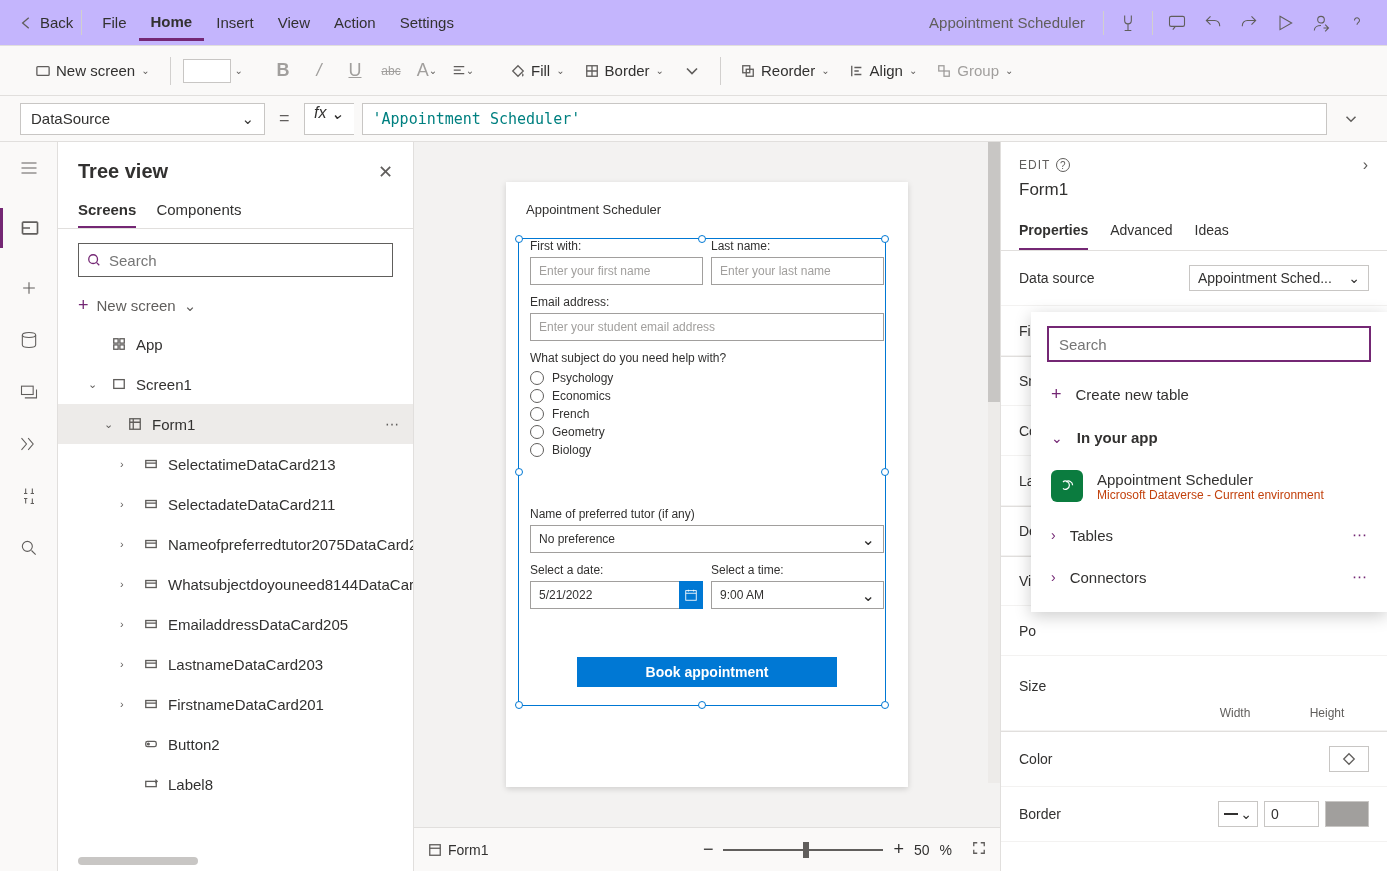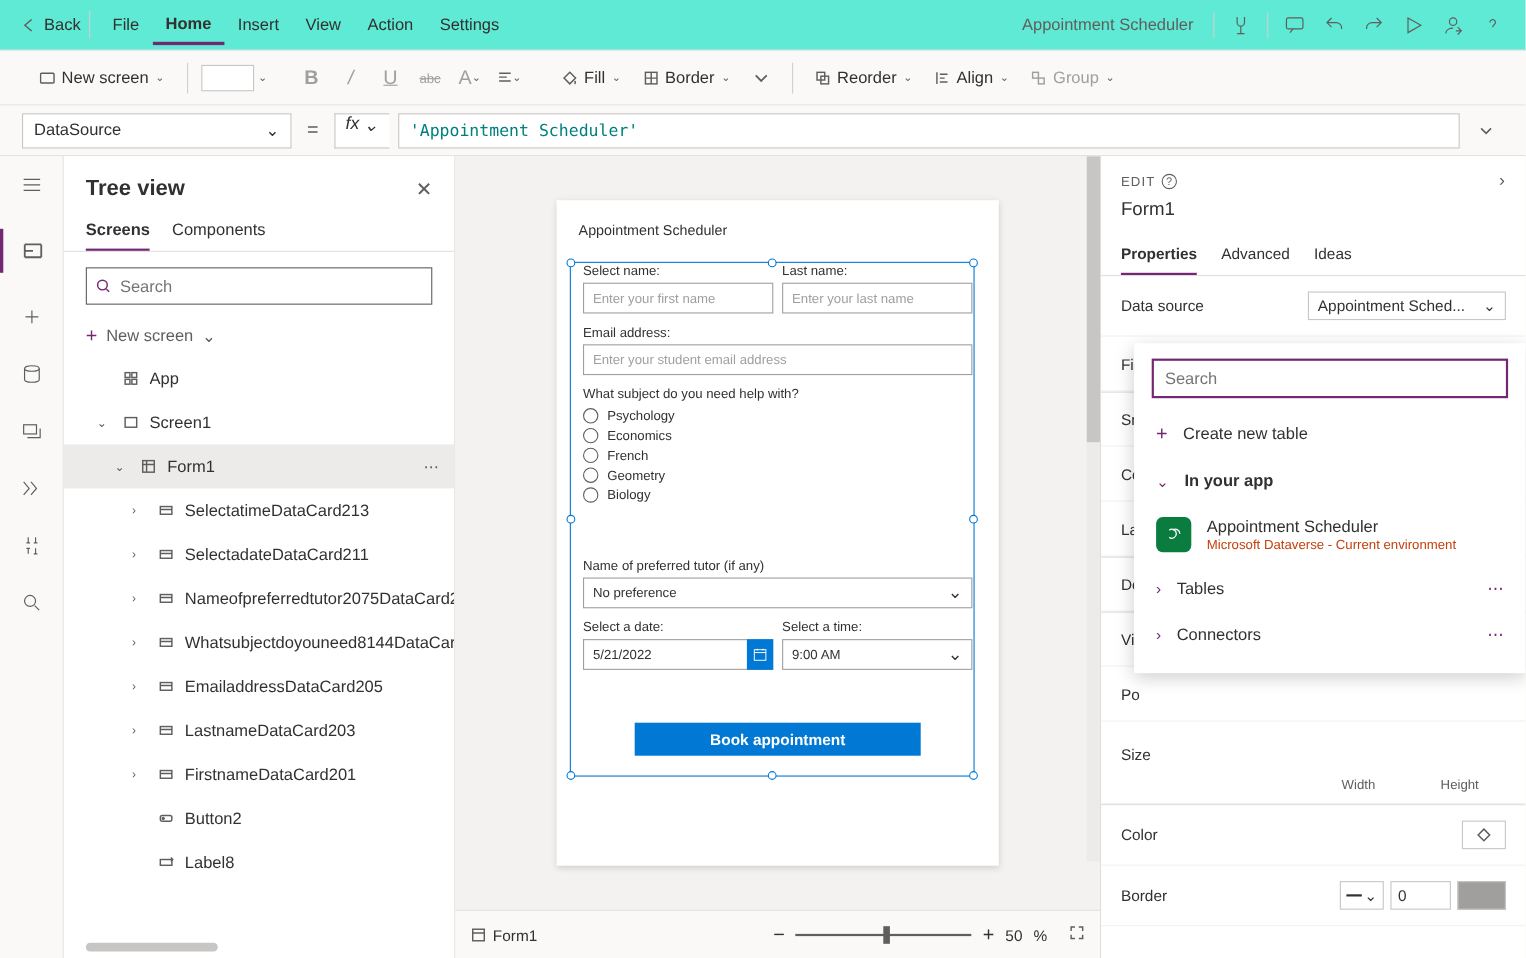--- a/index.html
+++ b/index.html
@@ -1,19 +1,19 @@
 <!DOCTYPE html>
 <html><head>
 <meta charset="utf-8">
 <style>
 * { box-sizing: border-box; margin: 0; padding: 0; font-family: "Segoe UI", sans-serif; }
 body { width: 1387px; height: 871px; background: #faf9f8; overflow: hidden; position: relative; color: #323130; }
 
 
-.topbar { height: 46px; display: flex; align-items: center; border-bottom: 1px solid #e1dfdd; padding: 0 12px; background: #5eead4; }
+.topbar { height: 46px; display: flex; align-items: center; border-bottom: 1px solid #e1dfdd; padding: 0 12px; background: #c4b5fd; }
 .topbar .back { display: flex; align-items: center; gap: 6px; font-size: 15px; padding: 4px 8px; border-right: 1px solid #d2d0ce; margin-right: 8px; }
 .topbar .menu-item { padding: 8px 12px; font-size: 15px; color: #323130; cursor: pointer; }
 .topbar .menu-item.active { font-weight: 600; border-bottom: 3px solid #742774; }
 .topbar .app-name { margin-left: auto; font-size: 15px; color: #605e5c; padding-right: 12px; }
 .topbar .divider { width: 1px; height: 24px; background: #d2d0ce; margin: 0 6px; }
 .topbar .icon-btn { width: 36px; height: 36px; display: flex; align-items: center; justify-content: center; cursor: pointer; }
 .icon-btn svg { width: 20px; height: 20px; stroke: #605e5c; fill: none; stroke-width: 1.3; }
 
 
 .ribbon { height: 50px; display: flex; align-items: center; border-bottom: 1px solid #e1dfdd; padding: 0 28px; gap: 4px; background: #faf9f8; }
@@ -493,21 +493,21 @@
           <div class="sel-handle sh-tr"></div>
           <div class="sel-handle sh-ml"></div>
           <div class="sel-handle sh-mr"></div>
           <div class="sel-handle sh-bl"></div>
           <div class="sel-handle sh-bm"></div>
           <div class="sel-handle sh-br"></div>
         </div>
         <div class="form-body">
           <div class="form-row">
             <div class="form-col">
-              <span class="form-label">Select name:</span>
+              <span class="form-label">First with:</span>
               <div class="form-input">Enter your first name</div>
             </div>
             <div class="form-col">
               <span class="form-label">Last name:</span>
               <div class="form-input">Enter your last name</div>
             </div>
           </div>
           <div class="form-row">
               <div class="form-col">
             <span class="form-label">Email address:</span>

